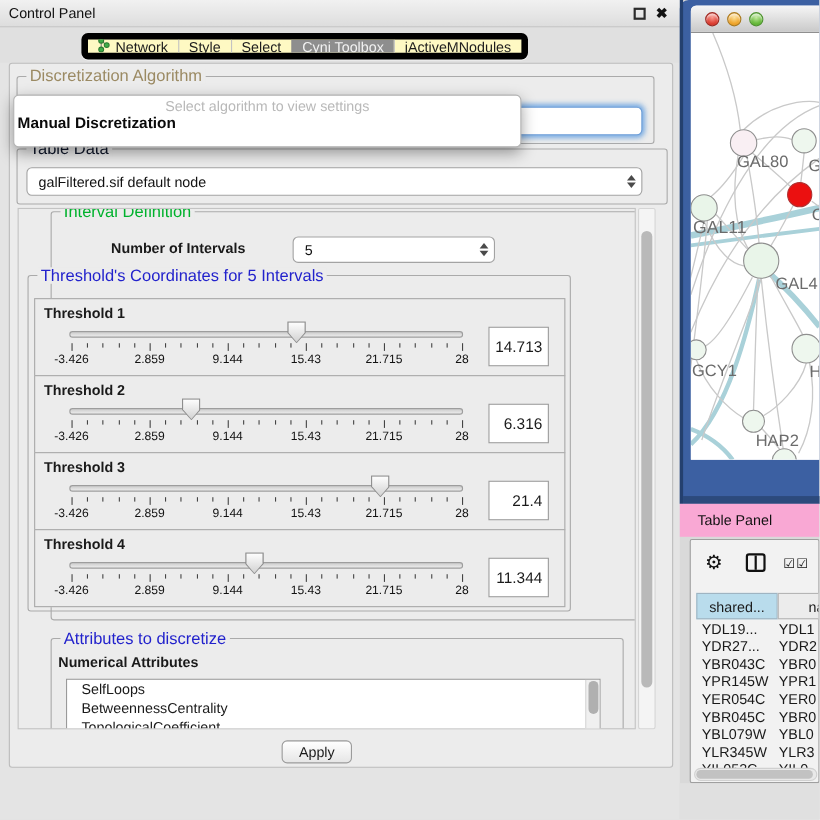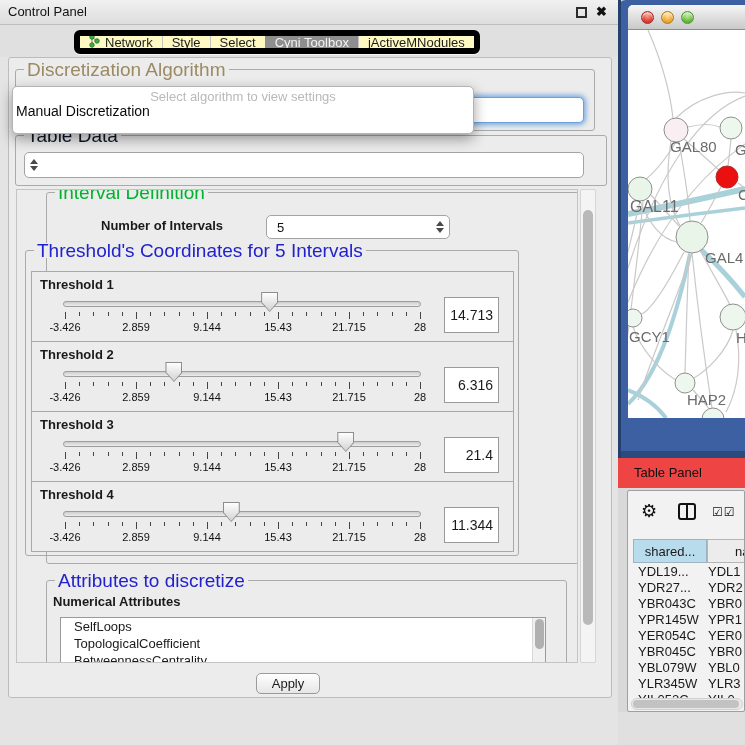--- a/index.html
+++ b/index.html
@@ -20,35 +20,35 @@
   #top-tabs { left:74px; top:5px; }
   .seg { display:flex; align-items:center; padding:0 9px; font-size:13px; color:#1d1d1d; border-left:1px solid #c3c3c3; white-space:nowrap; }
   .seg:first-child { border-left:none; }
   .seg.active { background:#8e8e8e; color:#f2f2f2; border-left-color:#8e8e8e;justify-content:flex-end; }
   .seg .tab-icon { margin-right:5px; display:inline-block; }
 
   .content-panel { position:absolute; left:8px; top:57px; width:604px; height:641px;
      background:#ececec; border:1px solid #bcbcbc; border-radius:3px; }
 
   .group { position:absolute; border:1px solid #aaaaaa; border-radius:3px; }
-  .group-title { position:absolute; top:-8px; left:8px; background:#ececec; padding:0 3px; font-size:19px; line-height:15px; }
+  .group-title { position:absolute; top:-8px; left:8px; background:#ececec; padding:0 3px; font-size:15px; line-height:15px; }
 
   
   #algo-group { left:6px; top:11px; width:580px; height:62px; }
   #algo-group .group-title { color:#9b8a63; }
   #algo-combo { position:absolute; left:8px; top:27px; width:560px; height:26px; background:#fff;
      border:1px solid #6f9fd8; border-radius:5px; box-shadow:0 0 5px 2px rgba(100,160,225,.85); }
 
   
   .popup { position:absolute; left:12px; top:86px; width:462px; height:48px; z-index:40;
      background:#ffffff; border:1px solid #b3b3b3; border-radius:5px;
      box-shadow:0 5px 14px rgba(0,0,0,.38); }
   .popup-hint { text-align:center; color:#b9b9b9; font-size:13px; line-height:15px; margin-top:2px; }
   .popup-opt { font-size:14px; line-height:15px; padding-left:3px; color:#0a0a0a; }
-  .popup-opt.bold { font-weight:normal; }
+  .popup-opt.bold { font-weight:bold; }
 
   
   #tabledata-group { left:6px; top:77px; width:592px; height:51px; }
   #tabledata-group .group-title { color:#0f172a; }
   .combo { position:absolute; background:#ffffff; border:1px solid #a3a3a3; border-radius:5px;
      display:flex; align-items:center; font-size:13px; color:#111; }
   .combo .combo-text { padding-left:10px; flex:1; overflow:hidden; white-space:nowrap; }
   .stepper { width:18px; display:flex; flex-direction:column; align-items:center; gap:2px; }
   .arr-up { width:0; height:0; border-left:4px solid transparent; border-right:4px solid transparent; border-bottom:5px solid #4a4a4a; }
   .arr-dn { width:0; height:0; border-left:4px solid transparent; border-right:4px solid transparent; border-top:5px solid #4a4a4a; }
@@ -111,21 +111,21 @@
      border-radius:5px 0 0 0; overflow:hidden; }
   .mac-titlebar { position:relative; height:25px; background:linear-gradient(#f6f6f6,#c9c9c9);
      border-bottom:1px solid #8f8f8f; border-radius:5px 0 0 0; }
   .light { position:absolute; top:6px; width:13px; height:13px; border-radius:50%; box-shadow:inset 0 2px 2px rgba(255,255,255,.7); }
   .light.red    { left:13px; background:radial-gradient(circle at 50% 35%, #f99a90, #dd4034 60%, #bf2d24); border:1px solid #9e2b24; }
   .light.yellow { left:33px; background:radial-gradient(circle at 50% 35%, #fbe09a, #f0a72e 60%, #d98f20); border:1px solid #ab7a1e; }
   .light.green  { left:53px; background:radial-gradient(circle at 50% 35%, #c2e8a0, #68bb3c 60%, #55a02c); border:1px solid #4f9331; }
   .net-canvas { position:absolute; left:0; top:25px; width:117px; height:388px; background:#fff; overflow:hidden; }
 
   
-  .table-panel-bar { position:absolute; left:618px; top:458px; width:127px; height:30px; background:#ef4444; }
+  .table-panel-bar { position:absolute; left:618px; top:458px; width:127px; height:30px; background:#f9a8d4; }
   .table-panel-title { position:absolute; left:16px; top:7px; font-size:13px; color:#111; }
   .table-box { position:absolute; left:627px; top:490px; width:118px; height:222px;
      background:#f2f2f2; border:1px solid #9f9f9f; border-radius:2px; overflow:hidden; }
   .tb-toolbar { position:absolute; left:0; top:0; width:100%; height:44px; }
   .gear-icon { position:absolute; left:13px; top:11px; font-size:18px; color:#111; line-height:18px; }
   .split-icon { position:absolute; left:50px; top:12px; width:18px; height:17px; border:2px solid #111; border-radius:3px; }
   .split-icon::after { content:""; position:absolute; left:6px; top:0; width:2px; height:13px; background:#111; }
   .checks-icon { position:absolute; left:84px; top:14px; font-size:12px; letter-spacing:1px; color:#111; }
   .tb-header { position:absolute; left:5px; top:48px; height:24px; display:flex; }
   .tb-hcell { border:1px solid #9fb4c2; background:#b9dcec; font-size:13px; display:flex;
@@ -181,20 +181,21 @@
   <div class="content-panel">
 
     <div class="group" id="algo-group">
       <span class="group-title">Discretization Algorithm</span>
       <div id="algo-combo"></div>
     </div>
 
     <div class="group" id="tabledata-group">
       <span class="group-title">Table Data</span>
       <div class="combo" id="tabledata-combo">
+        <span class="combo-text">galFiltered.sif default node</span>
         <span class="stepper">
             <span class="arr-up"></span>
             <span class="arr-dn"></span>
           </span>
       </div>
     </div>
 
     <div class="scrollpane">
       <div class="group" id="interval-group">
         <span class="group-title">Interval Definition</span>
@@ -371,22 +372,22 @@
               <div class="th-value">11.344</div>
             </div>
           </div>
       </div>
       <div class="group" id="attr-group">
         <span class="group-title">Attributes to discretize</span>
         <span class="attr-list-title">Numerical Attributes</span>
         <div class="attr-list" id="attr-list">
 
         <div class="attr-item">SelfLoops</div>
+            <div class="attr-item">BetweennessCentrality</div>
             <div class="attr-item">TopologicalCoefficient</div>
-            <div class="attr-item">BetweennessCentrality</div>
             <div class="list-scroll">
               <div class="thumb"></div>
             </div>
           </div>
       </div>
     </div>
     <div class="vscrollbar">
         <div class="thumb"></div>
       </div>
 

